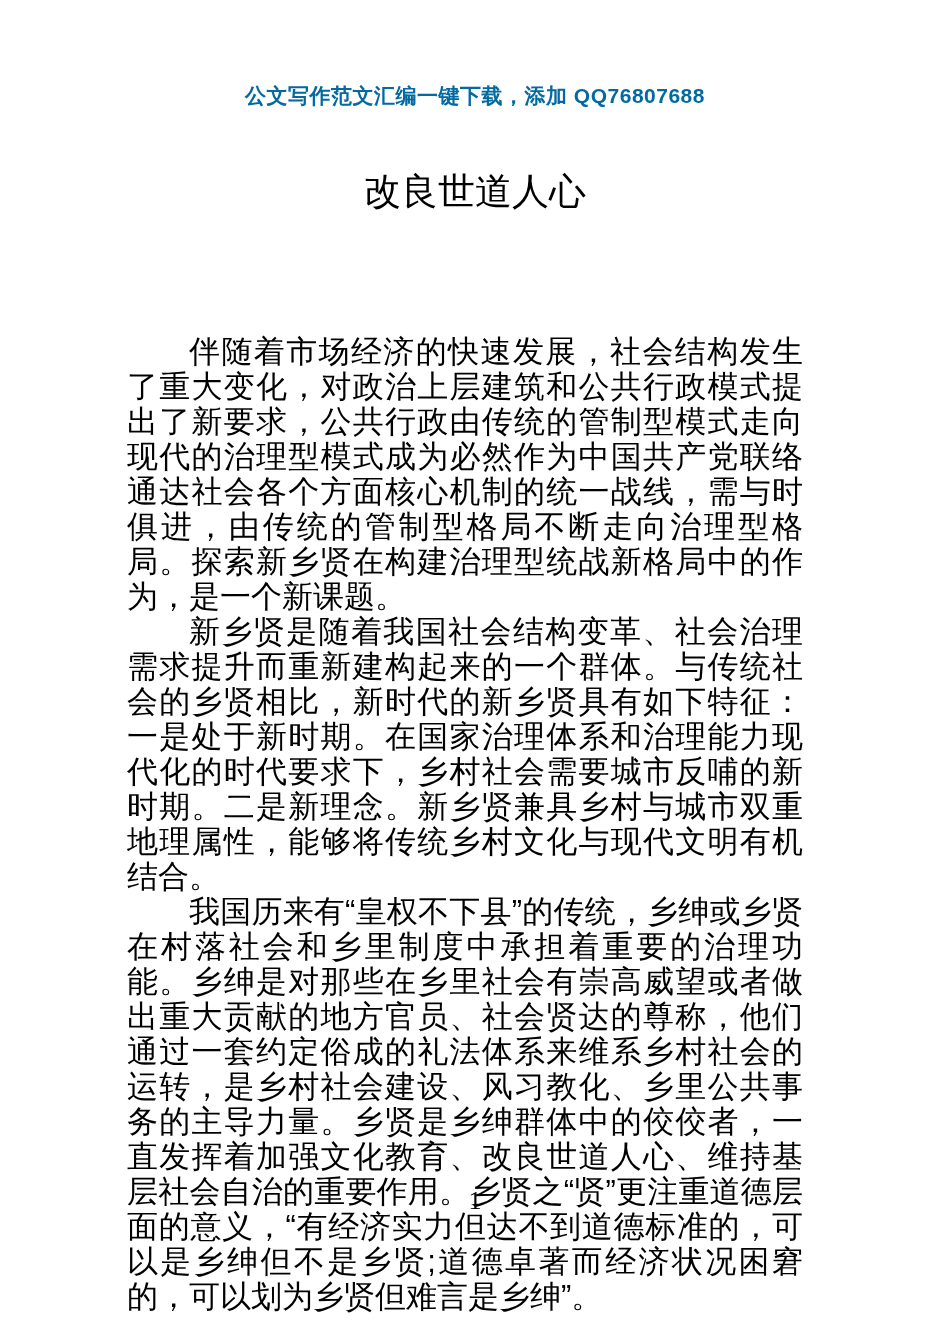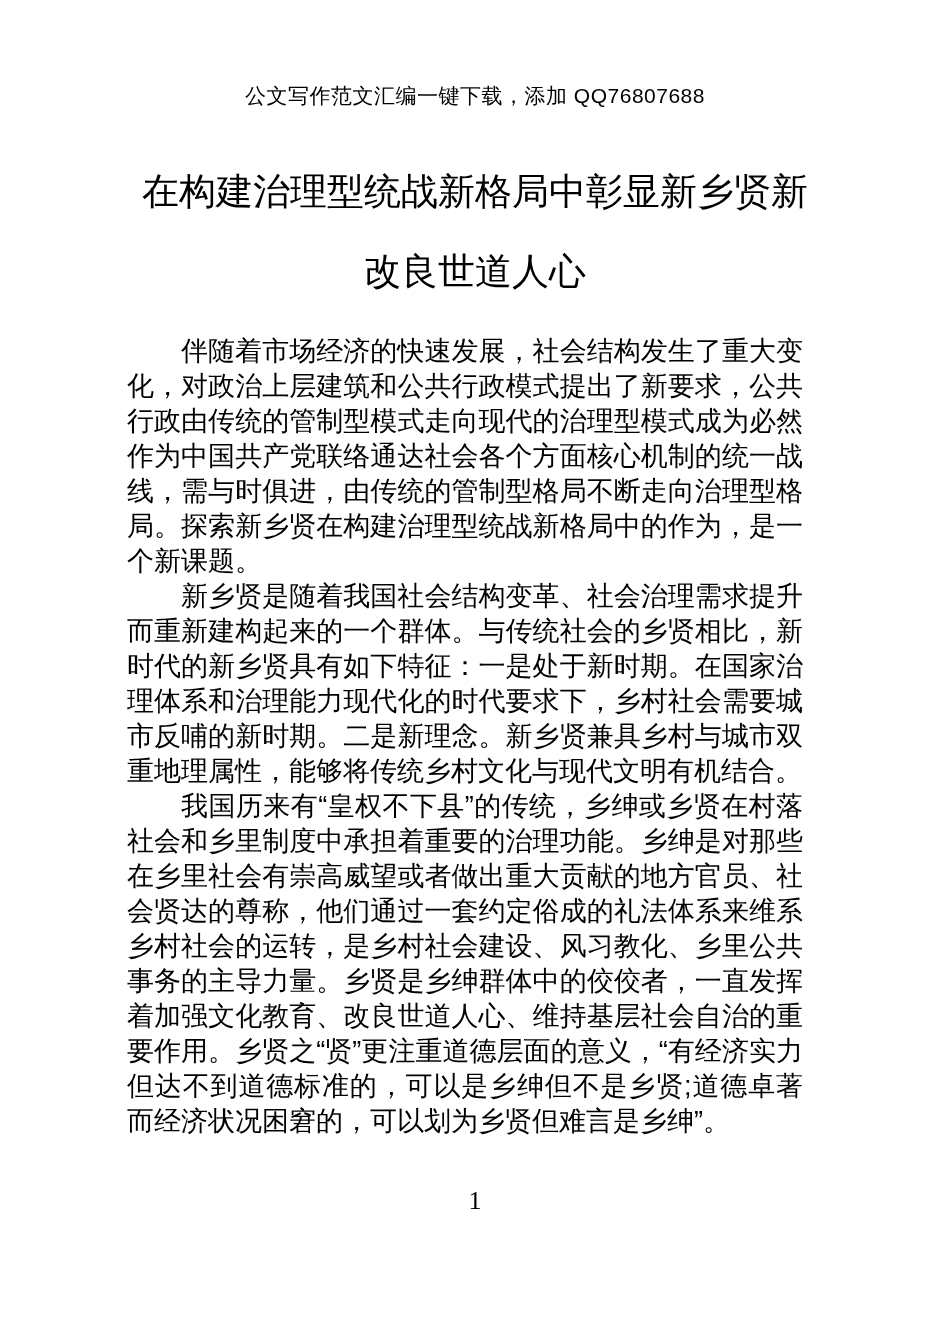--- a/index.html
+++ b/index.html
@@ -17,40 +17,41 @@
     color: #000000;
   }
   .notice {
     position: absolute;
     top: 83px;
     left: 0;
     width: 100%;
     text-align: center;
     font-size: 21px;
     line-height: 26px;
-    color: #000000;
+    color: #0369a1;
     letter-spacing: 0.5px;
+    font-weight: bold;
   }
   .doc-title {
     position: absolute;
     top: 152px;
     left: 0;
     width: 100%;
     text-align: center;
     font-size: 37px;
     line-height: 80px;
     font-weight: 400;
     color: #000000;
   }
   .content {
     position: absolute;
     top: 334px;
     left: 127px;
     width: 676px;
-    font-size: 27px;
+    font-size: 31px;
     line-height: 35px;
     text-align: justify;
     text-justify: inter-ideograph;
     color: #000000;
   }
   .content p {
     margin: 0;
     padding: 0;
     text-indent: 2em;
   }
@@ -67,21 +68,20 @@
   }
 </style>
 </head>
 <body>
 
 <div class="page">
 
   <div class="notice">公文写作范文汇编一键下载，添加 QQ76807688</div>
 
   <div class="doc-title">
-    <div>在构建治理型统战新格局中彰显新乡贤新</div>
     <div>改良世道人心</div>
   </div>
 
   <div class="content">
     <p>伴随着市场经济的快速发展，社会结构发生了重大变化，对政治上层建筑和公共行政模式提出了新要求，公共行政由传统的管制型模式走向现代的治理型模式成为必然作为中国共产党联络通达社会各个方面核心机制的统一战线，需与时俱进，由传统的管制型格局不断走向治理型格局。探索新乡贤在构建治理型统战新格局中的作为，是一个新课题。</p>
     <p>新乡贤是随着我国社会结构变革、社会治理需求提升而重新建构起来的一个群体。与传统社会的乡贤相比，新时代的新乡贤具有如下特征：一是处于新时期。在国家治理体系和治理能力现代化的时代要求下，乡村社会需要城市反哺的新时期。二是新理念。新乡贤兼具乡村与城市双重地理属性，能够将传统乡村文化与现代文明有机结合。</p>
     <p>我国历来有“皇权不下县”的传统，乡绅或乡贤在村落社会和乡里制度中承担着重要的治理功能。乡绅是对那些在乡里社会有崇高威望或者做出重大贡献的地方官员、社会贤达的尊称，他们通过一套约定俗成的礼法体系来维系乡村社会的运转，是乡村社会建设、风习教化、乡里公共事务的主导力量。乡贤是乡绅群体中的佼佼者，一直发挥着加强文化教育、改良世道人心、维持基层社会自治的重要作用。乡贤之“贤”更注重道德层面的意义，“有经济实力但达不到道德标准的，可以是乡绅但不是乡贤;道德卓著而经济状况困窘的，可以划为乡贤但难言是乡绅”。</p>
   </div>
 
   <div class="page-number">1</div>

